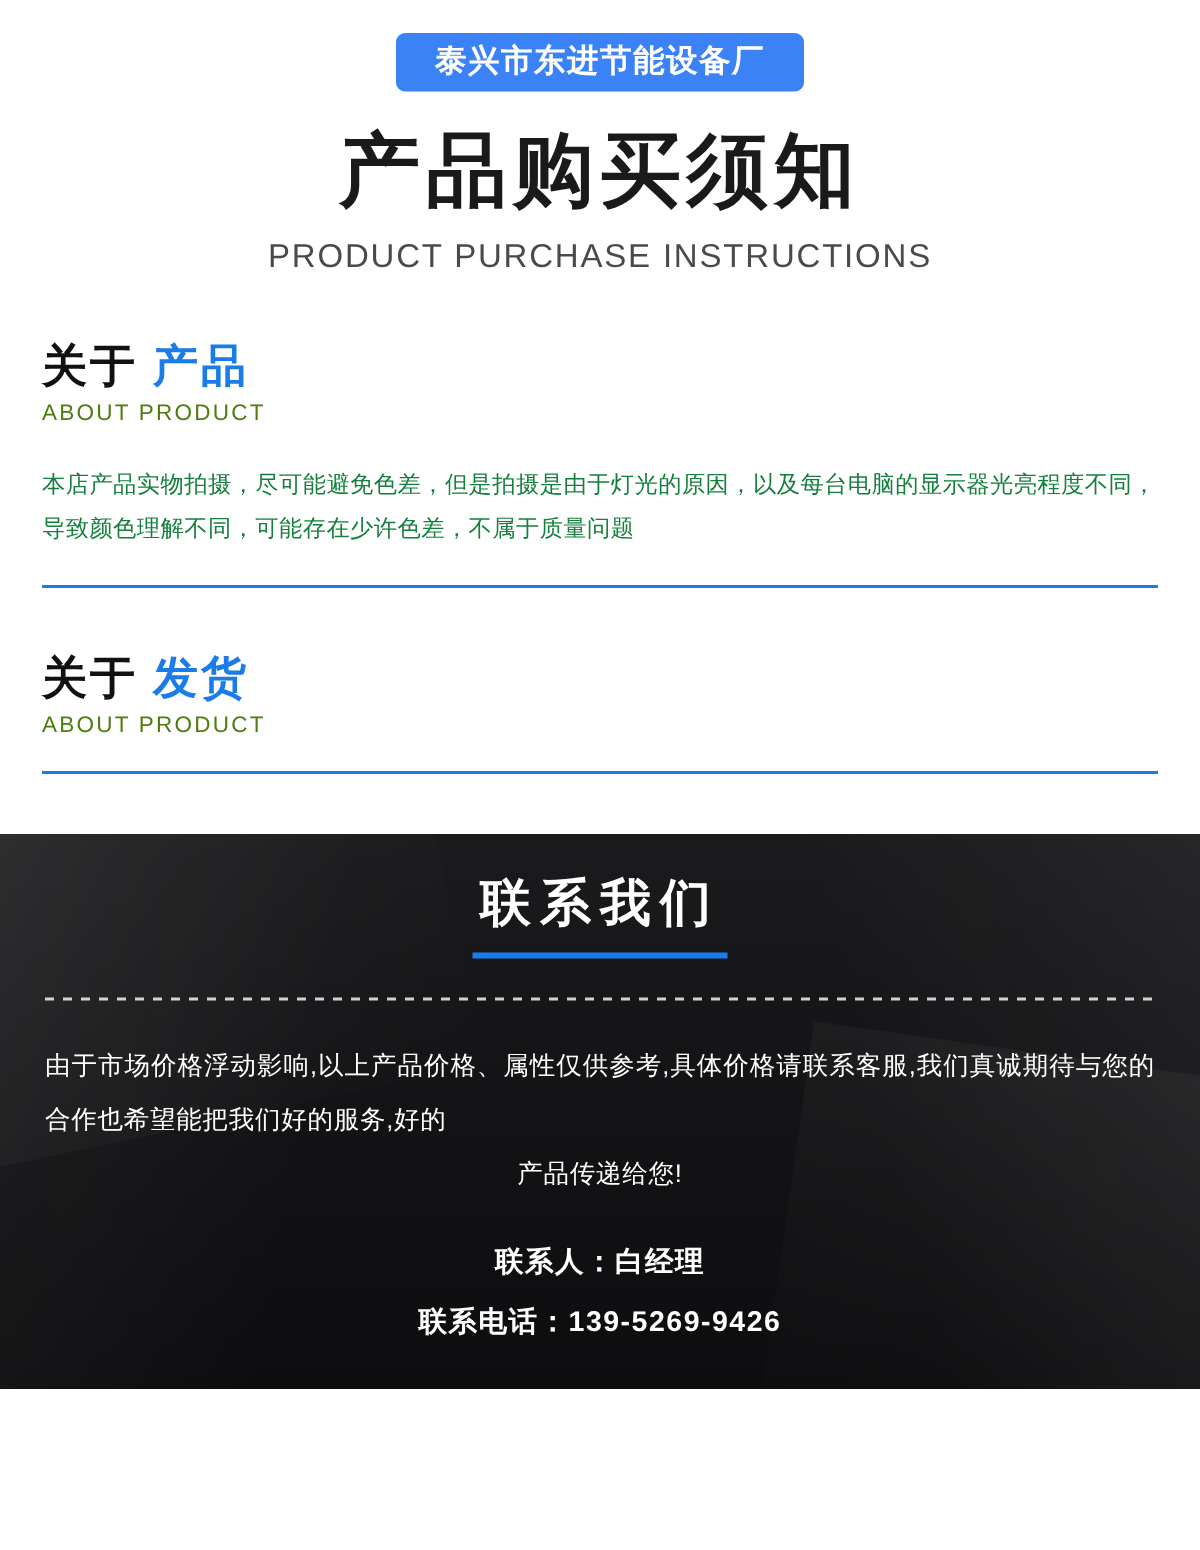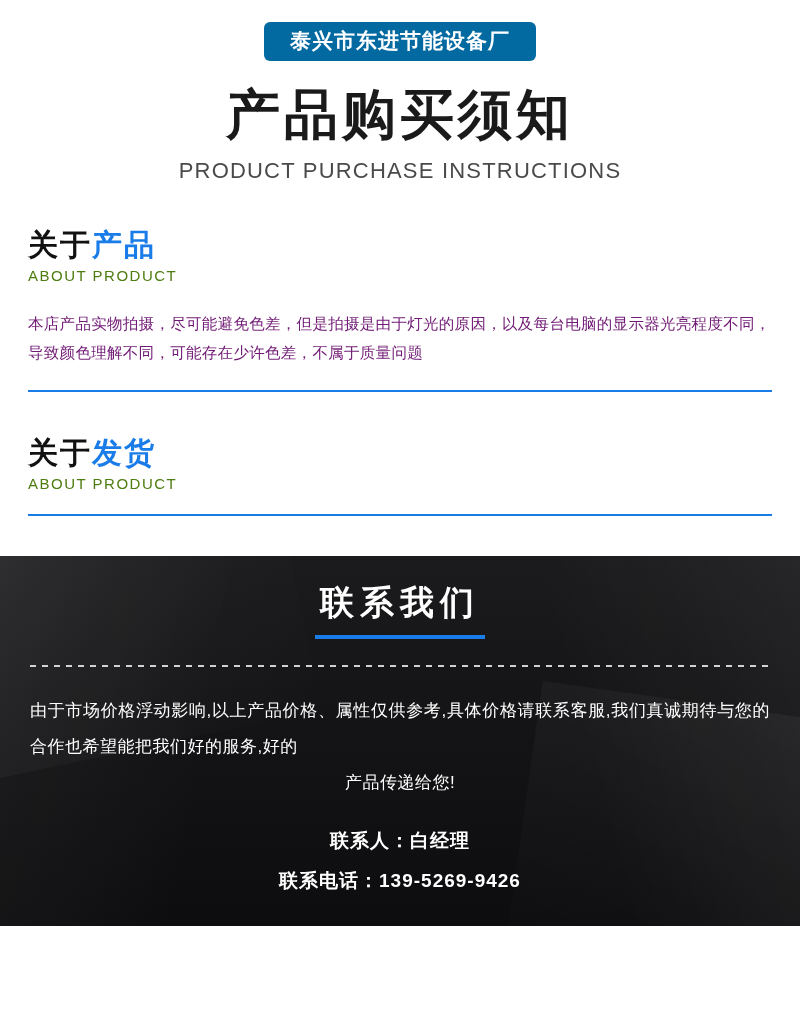--- a/index.html
+++ b/index.html
@@ -20,21 +20,21 @@
     background: #ffffff;
   }
 
   
   .header {
     padding-top: 22px;
     text-align: center;
   }
   .brand-pill {
     display: inline-block;
-    background: #0369a1;
+    background: #3b82f6;
     color: #ffffff;
     font-size: 21px;
     font-weight: bold;
     letter-spacing: 1px;
     padding: 8px 26px 10px;
     border-radius: 6px;
     line-height: 1;
   }
   .main-title {
     margin-top: 24px;
@@ -62,31 +62,32 @@
   }
   .section-heading {
     font-size: 30px;
     font-weight: bold;
     color: #111111;
     letter-spacing: 2px;
     line-height: 1.1;
   }
   .section-heading .accent {
     color: #1a7ce8;
+    margin-left: 10px;
   }
   .section-sub {
     margin-top: 6px;
     font-size: 15px;
     color: #4d7c0f;
     letter-spacing: 1.5px;
   }
   .section-body {
     margin-top: 26px;
     font-size: 15.5px;
-    color: #701a75;
+    color: #15803d;
     line-height: 1.85;
     letter-spacing: 0.3px;
   }
   .divider {
     margin-top: 22px;
     height: 2px;
     background: #1a7ce8;
     width: 100%;
   }
 

